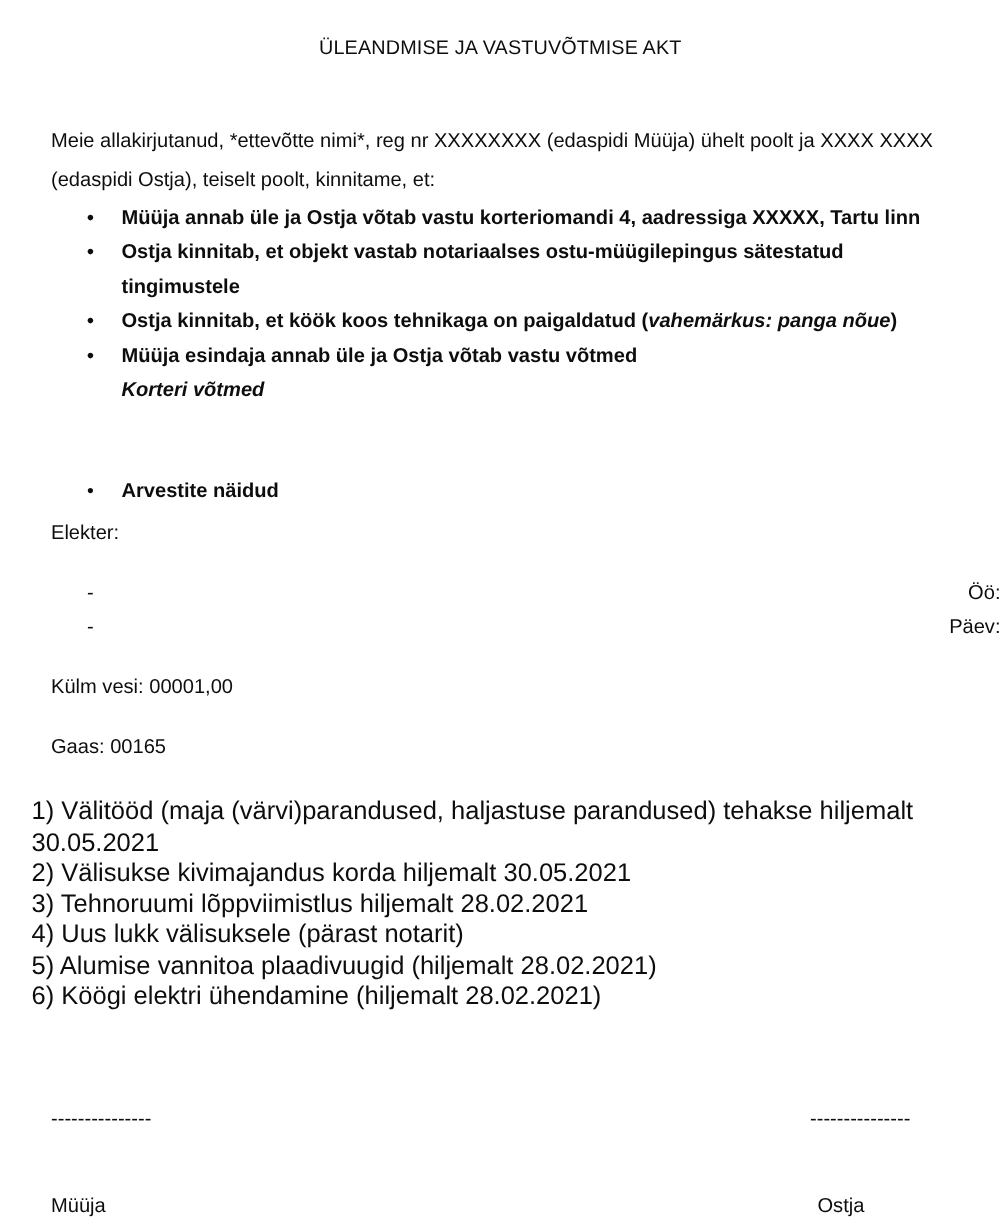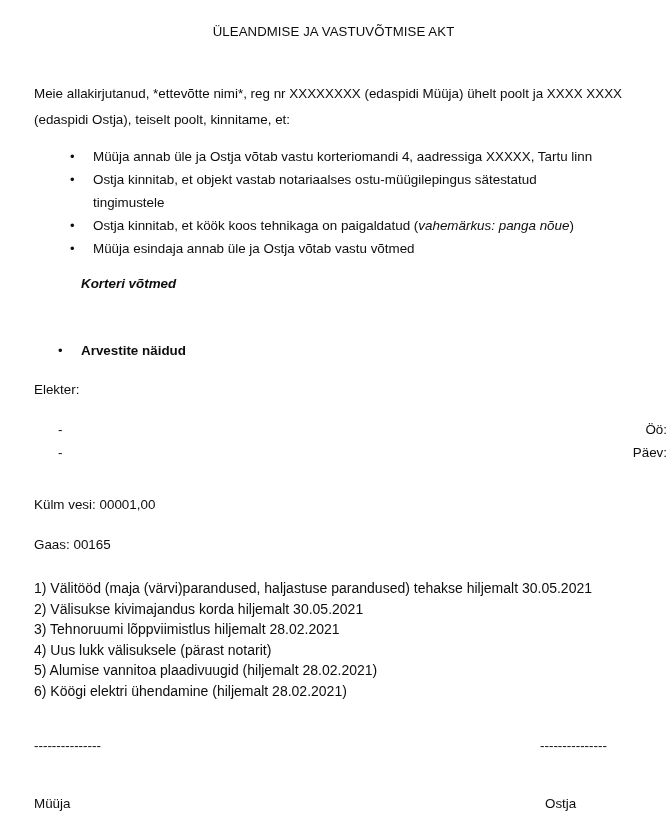--- a/index.html
+++ b/index.html
@@ -33,22 +33,23 @@
   }
   .intro {
     margin: 0;
     padding: 0 42px 0 34px;
     line-height: 26px;
     font-size: 13.4px;
     margin-top: 42px;
   }
   ul.bullets {
     list-style: none;
-    margin: 12px;
-    padding: 0;
+    margin: 0;
+    padding: 0;
+    font-weight: bold;
   }
   ul.bullets > li {
     position: relative;
     padding-left: 81px;
     padding-right: 50px;
     line-height: 23px;
     font-size: 13.4px;
     margin: 0;
   }
   ul.bullets > li::before {
@@ -86,53 +87,53 @@
     line-height: 23px;
   }
   .head-arvestite { margin-top: 44px; }
   .head-markused  { margin-top: 44px; }
 
   .plain-line {
     padding-left: 34px;
     font-size: 13.4px;
     line-height: 23px;
   }
-  .elekter { margin-top: 16px; }
+  .elekter { margin-top: 5px; }
   .dash-list {
     list-style: none;
     margin: 0;
     padding: 0;
     margin-top: 17px;
     text-align: right;
   }
   .dash-list > li {
     position: relative;
     padding-left: 81px;
     font-size: 13.4px;
     line-height: 23px;
   }
   .dash-list > li::before {
     content: "-";
     position: absolute;
     left: 58px;
     top: 0;
     line-height: 23px;
   }
-  .kulm { margin-top: 29px; }
+  .kulm { margin-top: 17px; }
   .gaas { margin-top: 17px; }
 
   ol.notes {
     list-style: none;
     margin: 0;
     padding: 0;
     margin-top: 22px;
   }
   ol.notes > li {
-    padding-left: 34px;
-    font-size: 14px;
+    padding-left: 21px;
+    font-size: 17px;
     line-height: 20.5px;
   }
 
   .sig-block {
     position: absolute;
     left: 0;
     right: 0;
     top: 736px;
     height: 70px;
   }

